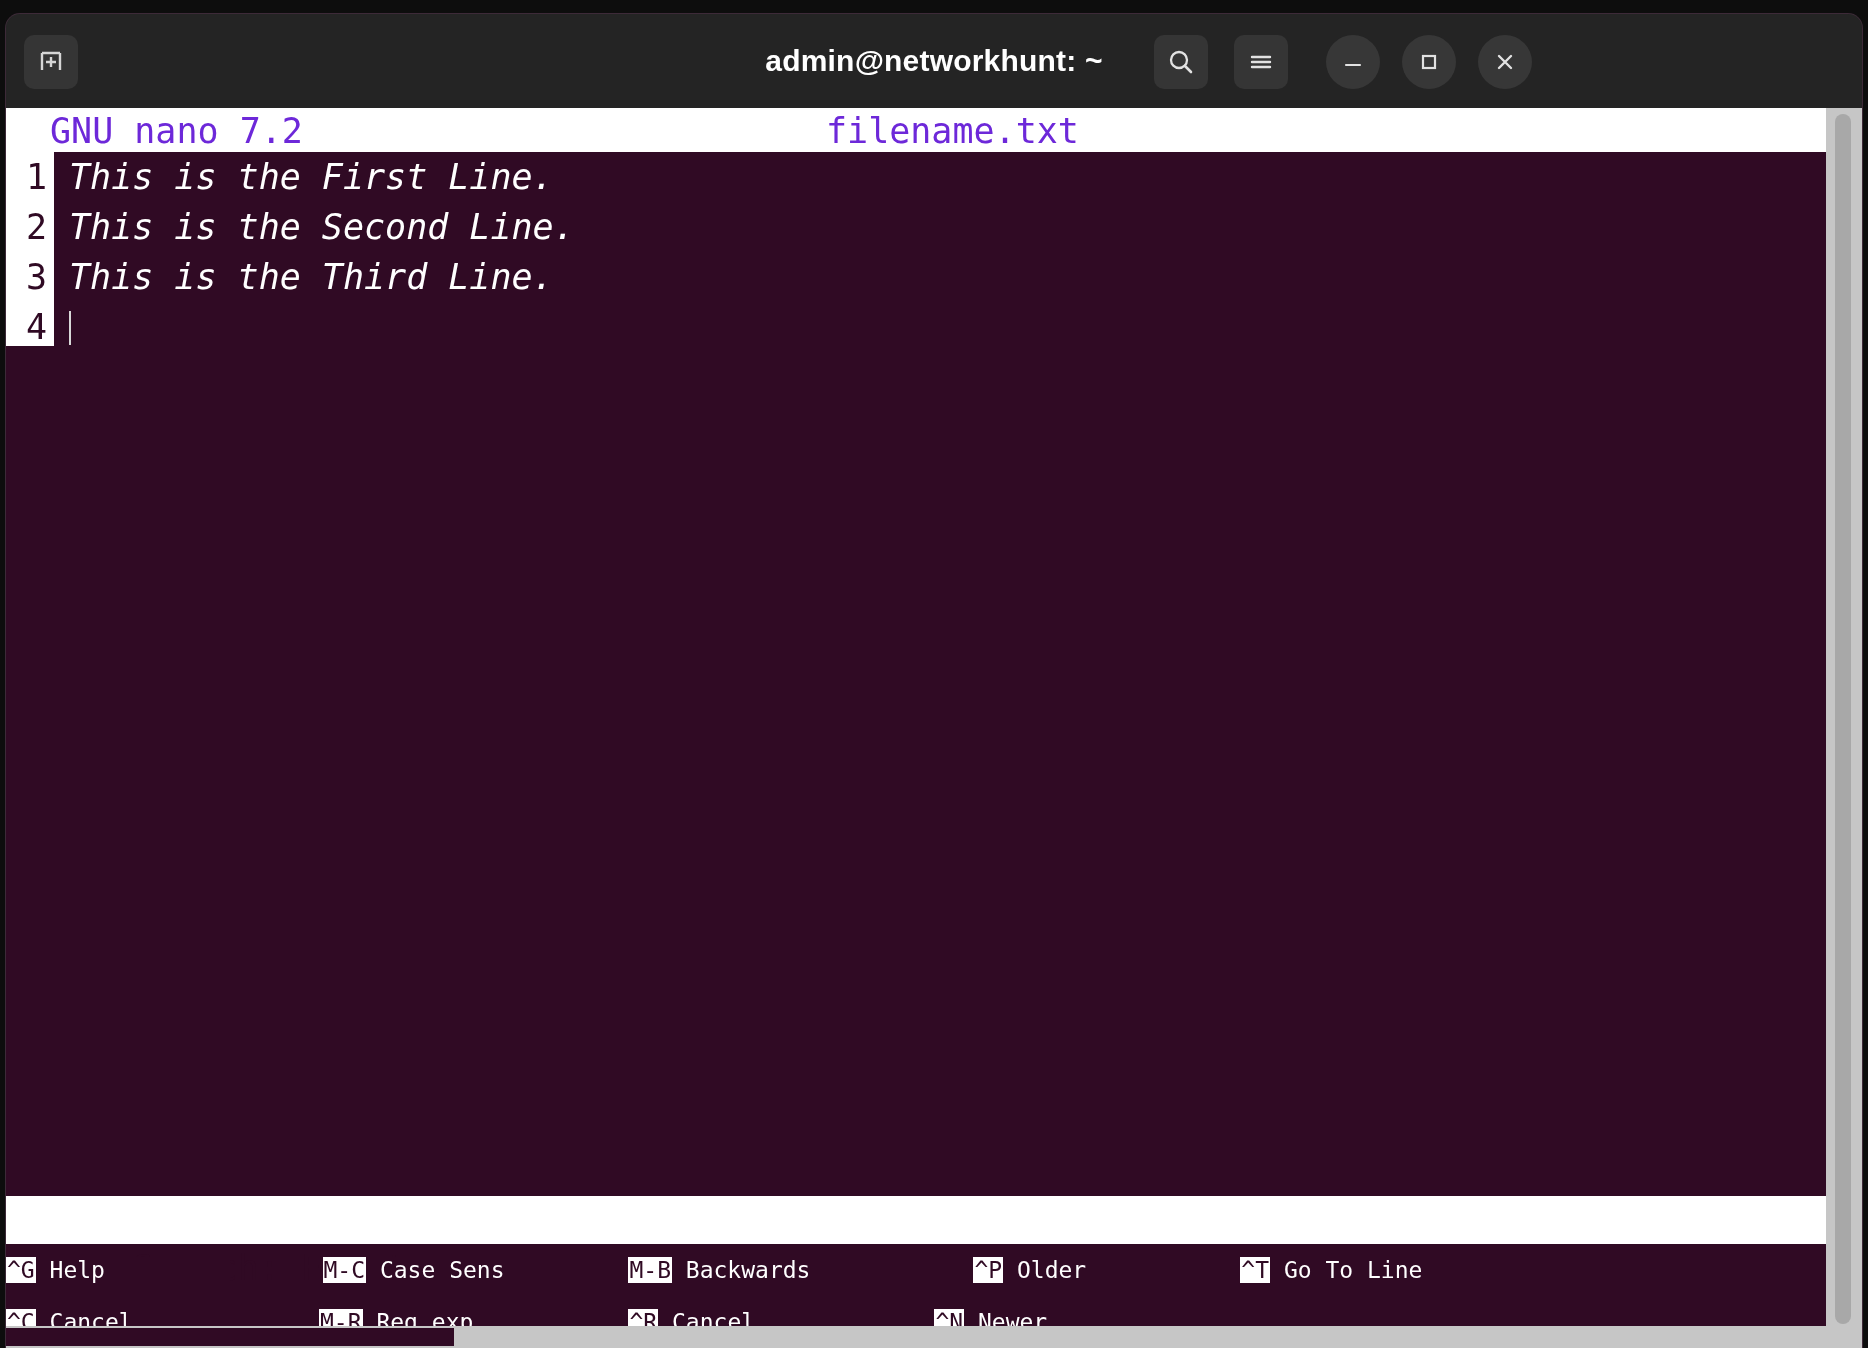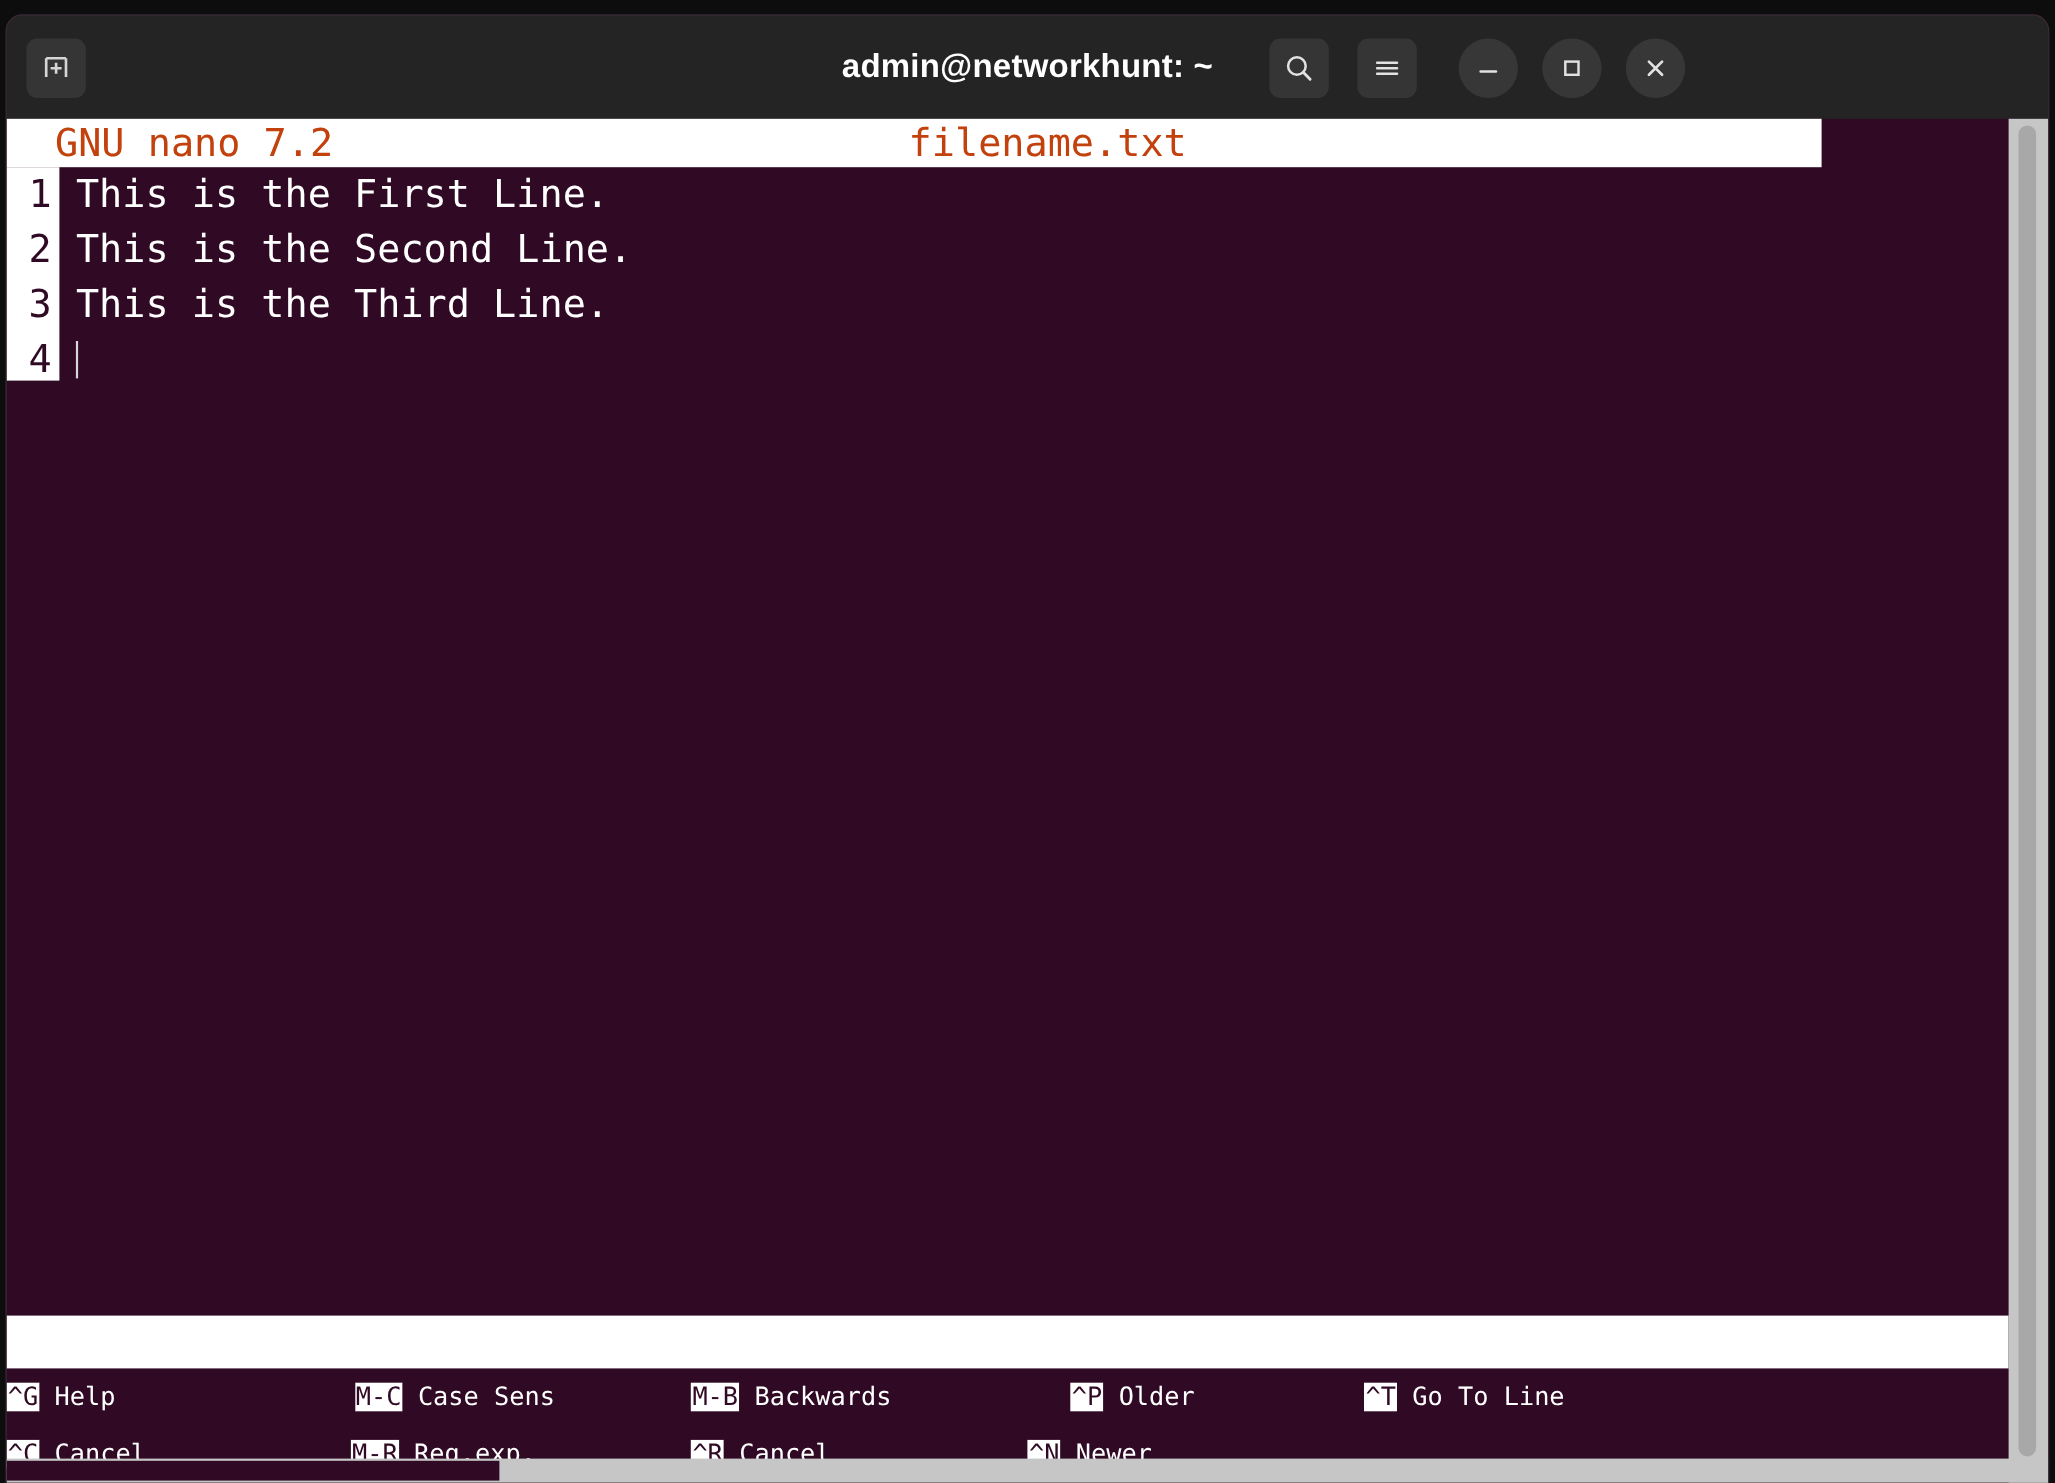--- a/index.html
+++ b/index.html
@@ -87,24 +87,24 @@
     background: #300a24;
     font-family: "DejaVu Sans Mono", monospace;
     font-size: 35px;
     line-height: 42px;
   }
 
   
   #nano-header {
     position: absolute;
     left: 0; top: 0;
-    width: 1650px;
+    width: 1820px;
     height: 44px;
     background: #ffffff;
-    color: #c2410c;
+    color: #6d28d9;
     white-space: pre;
   }
   #nano-header .nh-version {
     position: absolute;
     left: 44px; top: 2px;
   }
   #nano-header .nh-filename {
     position: absolute;
     left: 820px; top: 2px;
   }
@@ -128,20 +128,21 @@
   }
 
   
   #editor {
     position: absolute;
     left: 48px;
     top: 44px;
     right: 36px;
     bottom: 110px;
     color: #ffffff;
+    font-style: italic;
   }
   #editor .row {
     height: 50px;
     line-height: 50px;
     white-space: pre;
     padding-left: 15px;
   }
   #cursor {
     display: inline-block;
     width: 2px;

